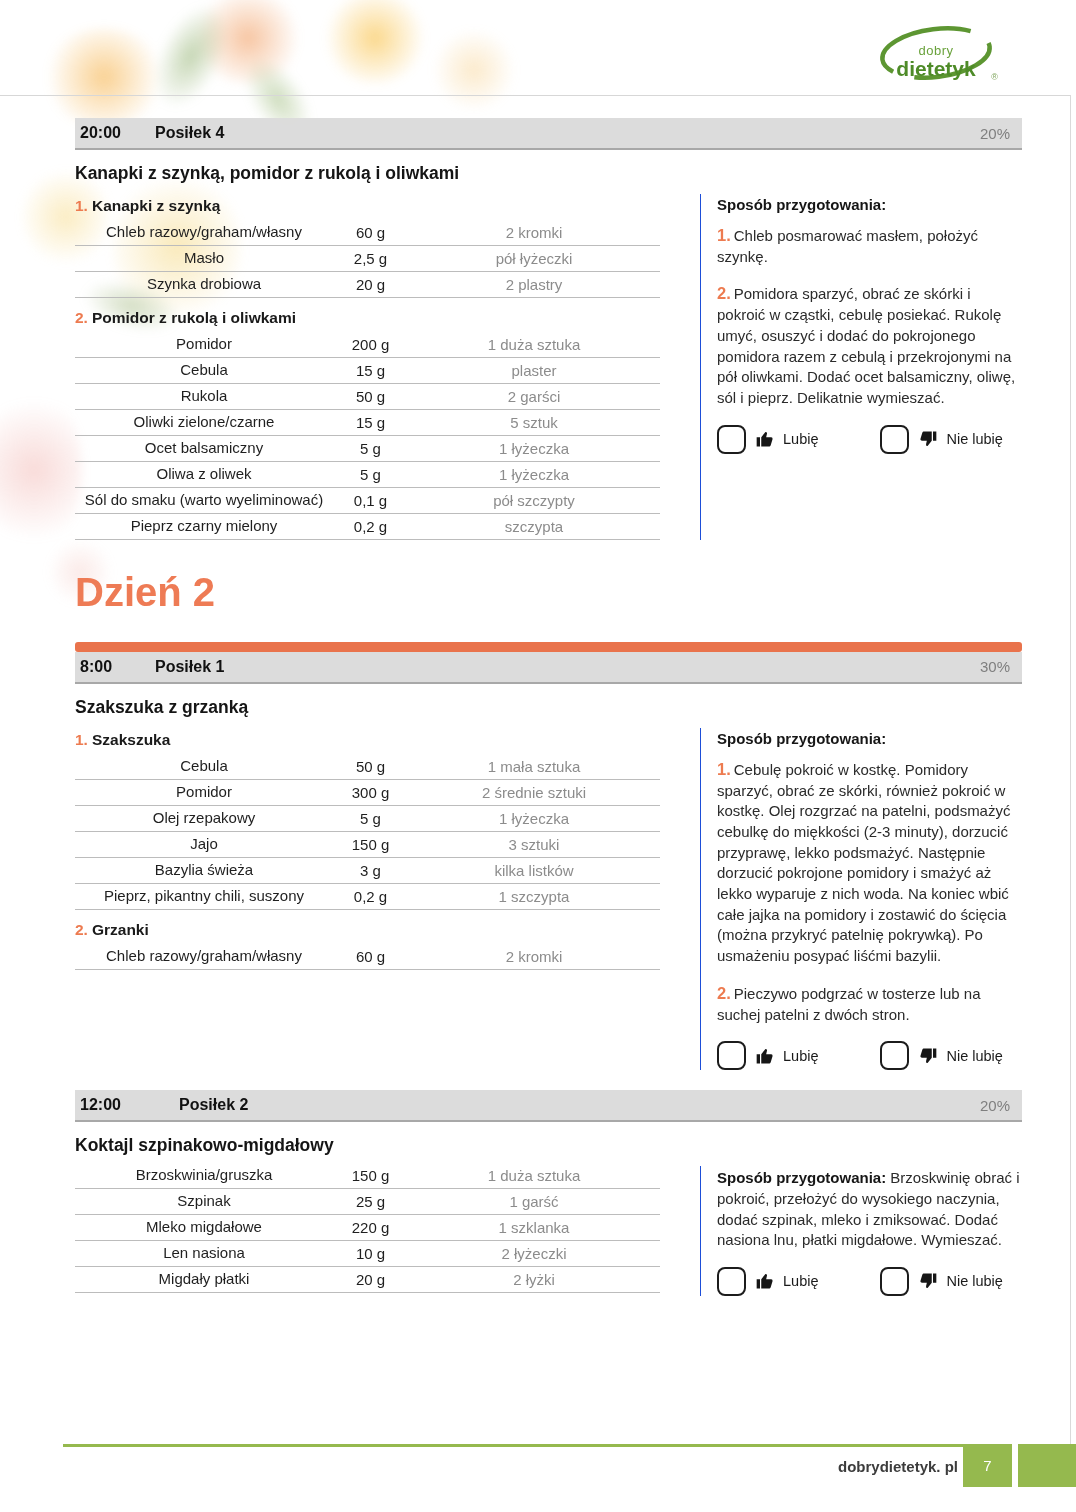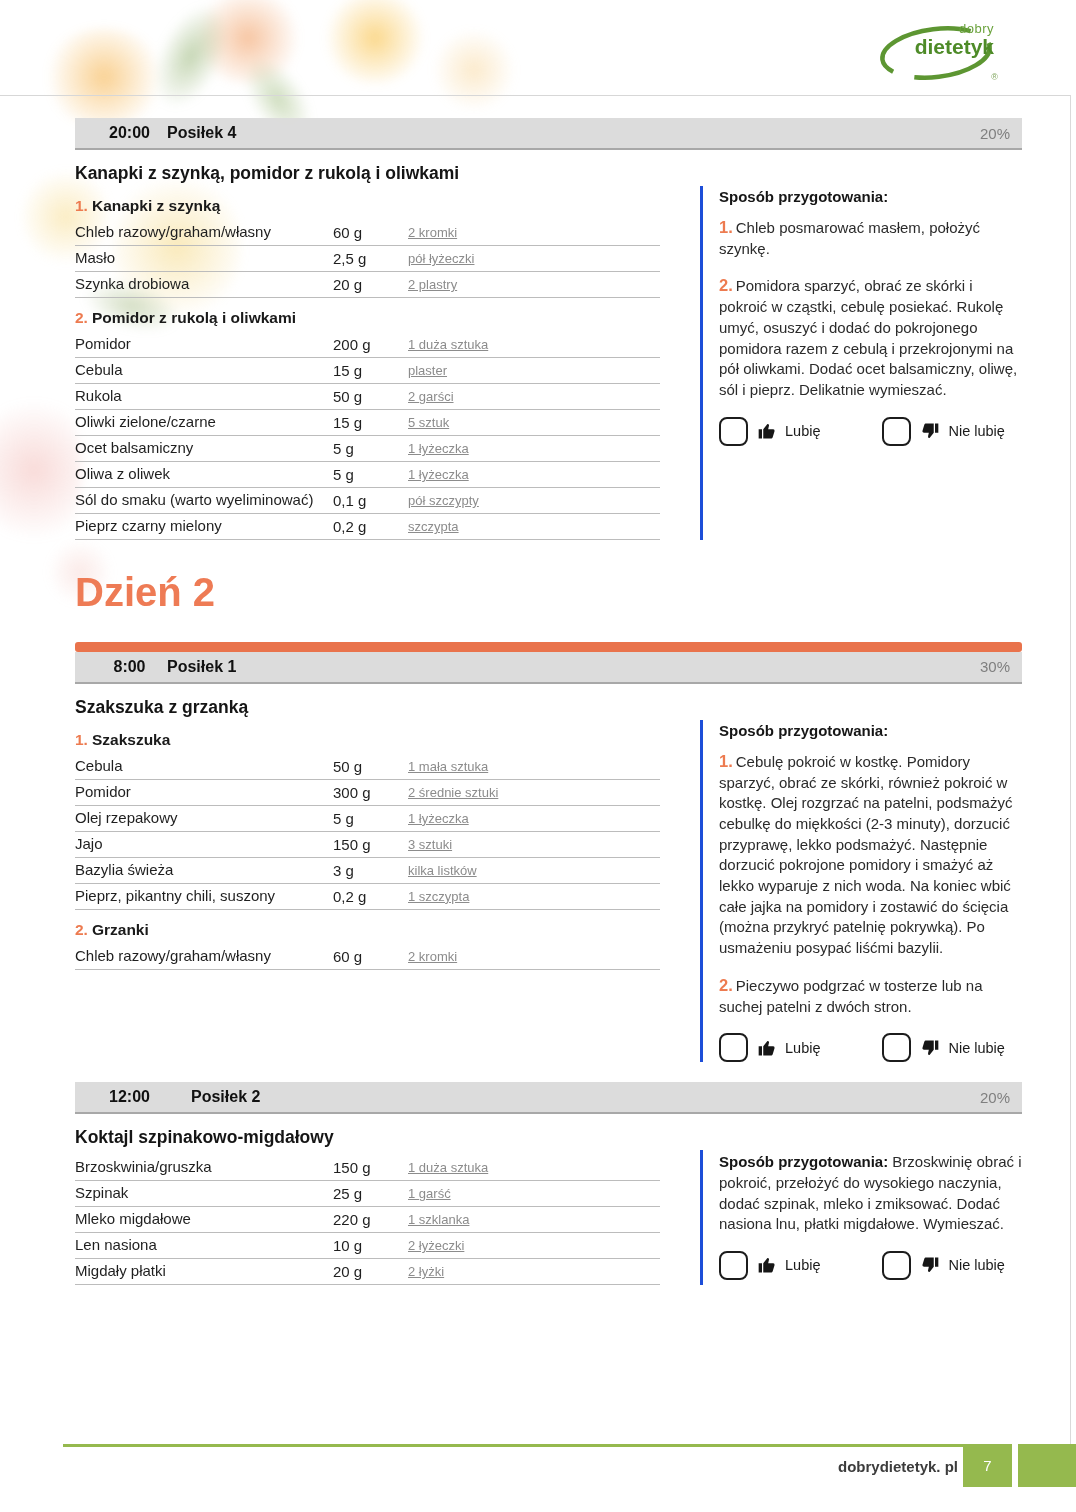--- a/index.html
+++ b/index.html
@@ -19,47 +19,47 @@
   .l3{left:82px;top:282px;width:100px;height:48px;background:radial-gradient(ellipse,rgba(138,166,95,.38),rgba(138,166,95,0) 70%);transform:rotate(14deg);}
   .f7{left:-14px;top:386px;width:96px;height:168px;background:radial-gradient(circle,rgba(236,152,146,.35),rgba(236,152,146,0) 72%);}
   .f8{left:48px;top:540px;width:64px;height:64px;background:radial-gradient(circle,rgba(238,170,160,.25),rgba(238,170,160,0) 72%);}
 
   .topline{position:absolute;left:0;top:95px;width:1070px;height:1px;background:#d7d7d7;z-index:1;}
   .edgeline{position:absolute;left:1070px;top:95px;width:1px;height:1350px;background:#dadada;z-index:1;}
 
   
   .logo{position:absolute;left:878px;top:22px;width:116px;height:62px;z-index:2;}
   .logo svg{position:absolute;left:0;top:0;}
-  .logo-text{position:absolute;left:0;top:0;width:116px;text-align:right;line-height:1;}
+  .logo-text{position:absolute;left:0;top:22px;width:116px;text-align:center;line-height:1;}
   .logo-top{display:block;font-size:13px;color:#6aa23c;letter-spacing:.5px;}
   .logo-bottom{display:block;font-size:21px;font-weight:700;color:#4e8b28;margin-top:1px;}
   .logo-reg{position:absolute;right:-4px;bottom:2px;font-size:9px;color:#7da35a;}
 
   .content{position:relative;z-index:2;margin-left:75px;width:947px;}
 
   .meal-bar{height:30px;background:rgba(219,219,219,.96);border-bottom:2px solid #a8a8a8;
             display:flex;align-items:center;font-size:16px;font-weight:700;color:#111;}
   .mt-first{margin-top:118px;}
   .mt-meal{margin-top:20px;gap:24px;}
-  .time{margin-left:17px;width:75px;text-align:center;}
+  .time{margin-left:5px;width:75px;}
   .pct{margin-left:auto;margin-right:12px;font-weight:400;color:#7f7f7f;font-size:15px;}
 
   .recipe-title{font-size:17.5px;font-weight:700;color:#151515;margin:13px 0 0 0;}
 
   .meal-body{display:flex;margin-top:2px;gap:24px;}
   .col-left{width:585px;flex:none;}
-  .col-right{flex:1;border-left:3px solid #1d4ed8;margin-left:16px;padding-left:16px;min-height:10px;}
+  .col-right{flex:1;border-left:1px solid #1d4ed8;margin-left:16px;padding-left:16px;margin-top:8px;min-height:10px;}
 
   .group-heading{margin-top:11px;font-size:15.5px;font-weight:700;color:#1a1a1a;}
   .group-num{color:#ED7B50;margin-right:4px;}
-  .ing-table{margin-top:5px;}
+  .ing-table{margin-top:5px;text-align:center;}
   .ing-row{display:flex;align-items:center;border-bottom:1px solid #bcbcbc;padding:3px 0;min-height:19px;}
   .ing-name{width:258px;font-size:15px;line-height:1.25;color:#1f1f1f;}
   .ing-amt{width:75px;font-size:15px;color:#1f1f1f;}
-  .ing-measure{flex:1;font-size:13px;color:#8c8c8c;text-decoration:underline;}
+  .ing-measure{flex:1;font-size:15px;color:#8c8c8c;}
 
   .prep-label{font-size:15px;font-weight:700;color:#161616;margin-top:2px;}
   .prep-step{margin-top:11px;font-size:15px;line-height:1.38;color:#2b2b2b;}
   .step-num{color:#ED7B50;font-weight:700;font-size:16.5px;margin-right:3px;}
   .prep-inline{margin-top:2px;font-size:15px;line-height:1.38;color:#2b2b2b;}
   .prep-inline b{color:#161616;}
 
   .like-row{display:flex;align-items:center;margin-top:16px;}
   .like-group{display:flex;align-items:center;}
   .like-group + .like-group{margin-left:62px;}

